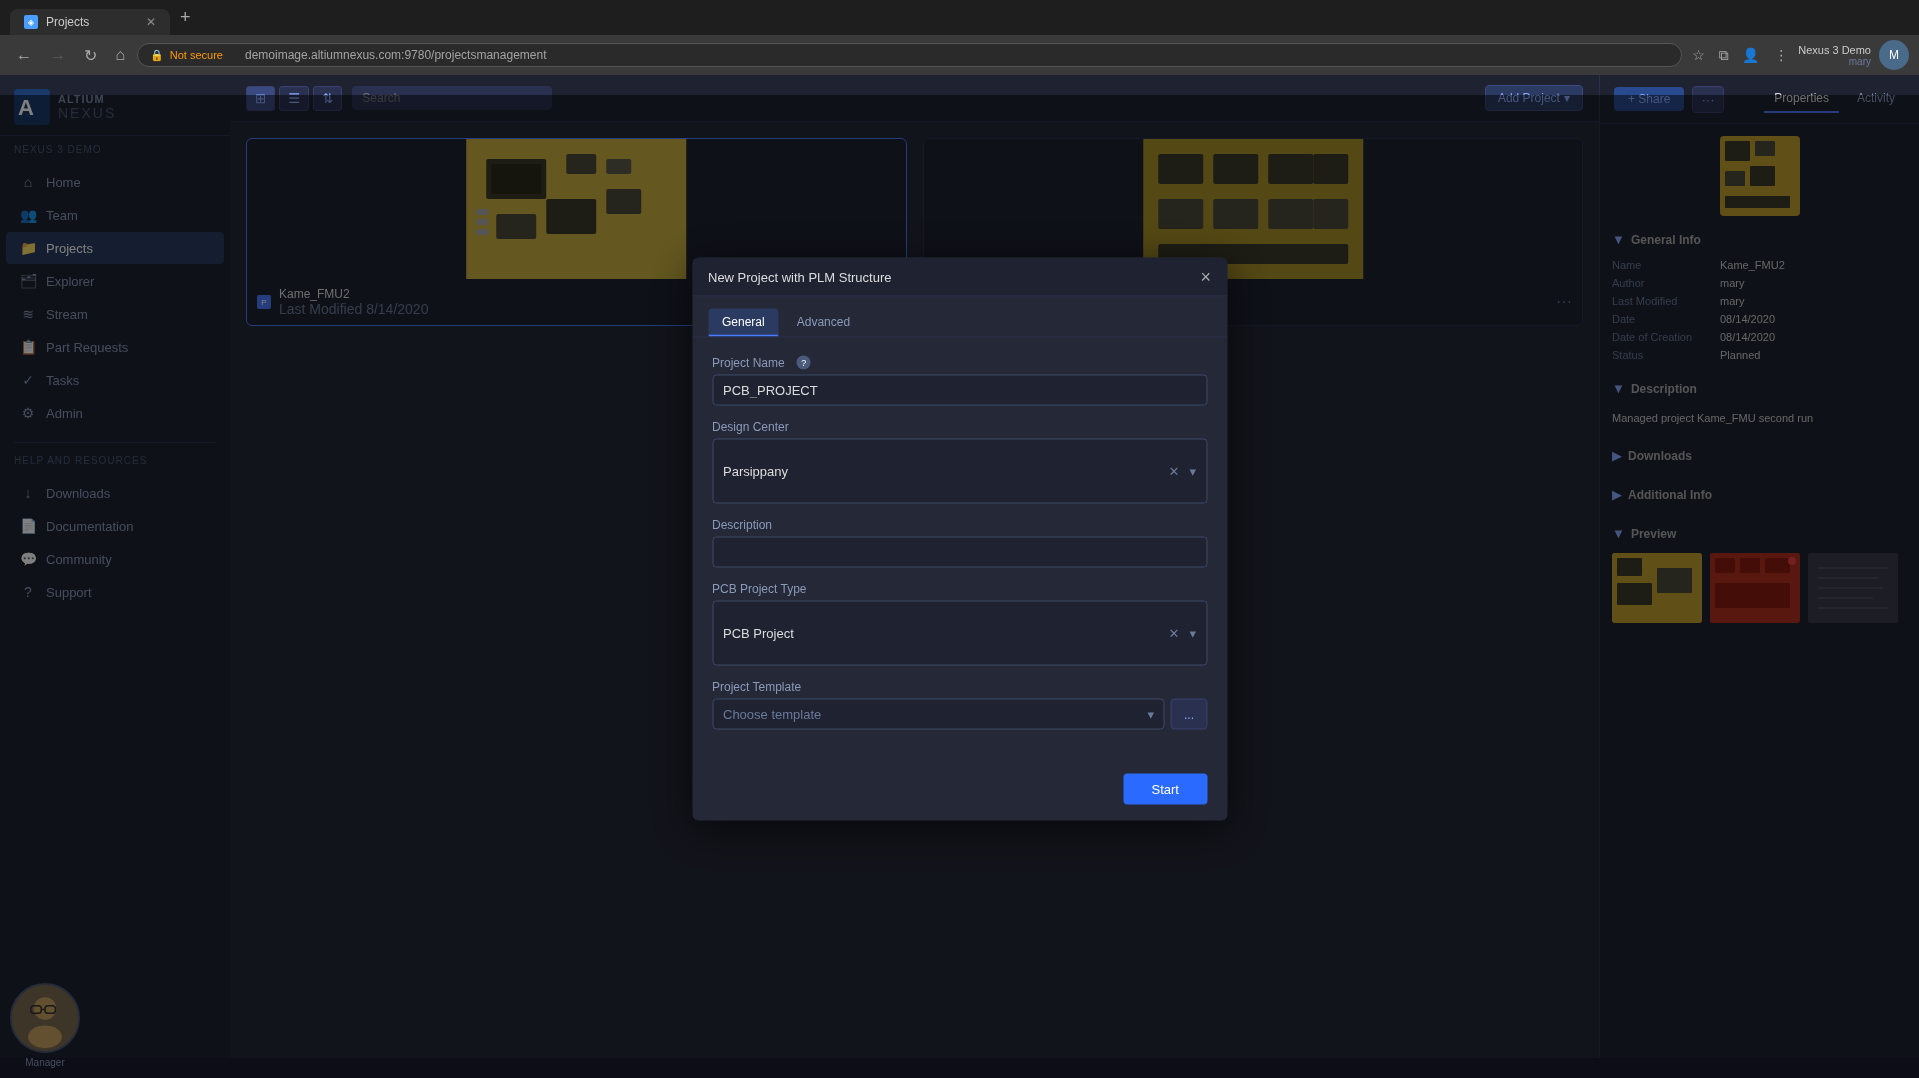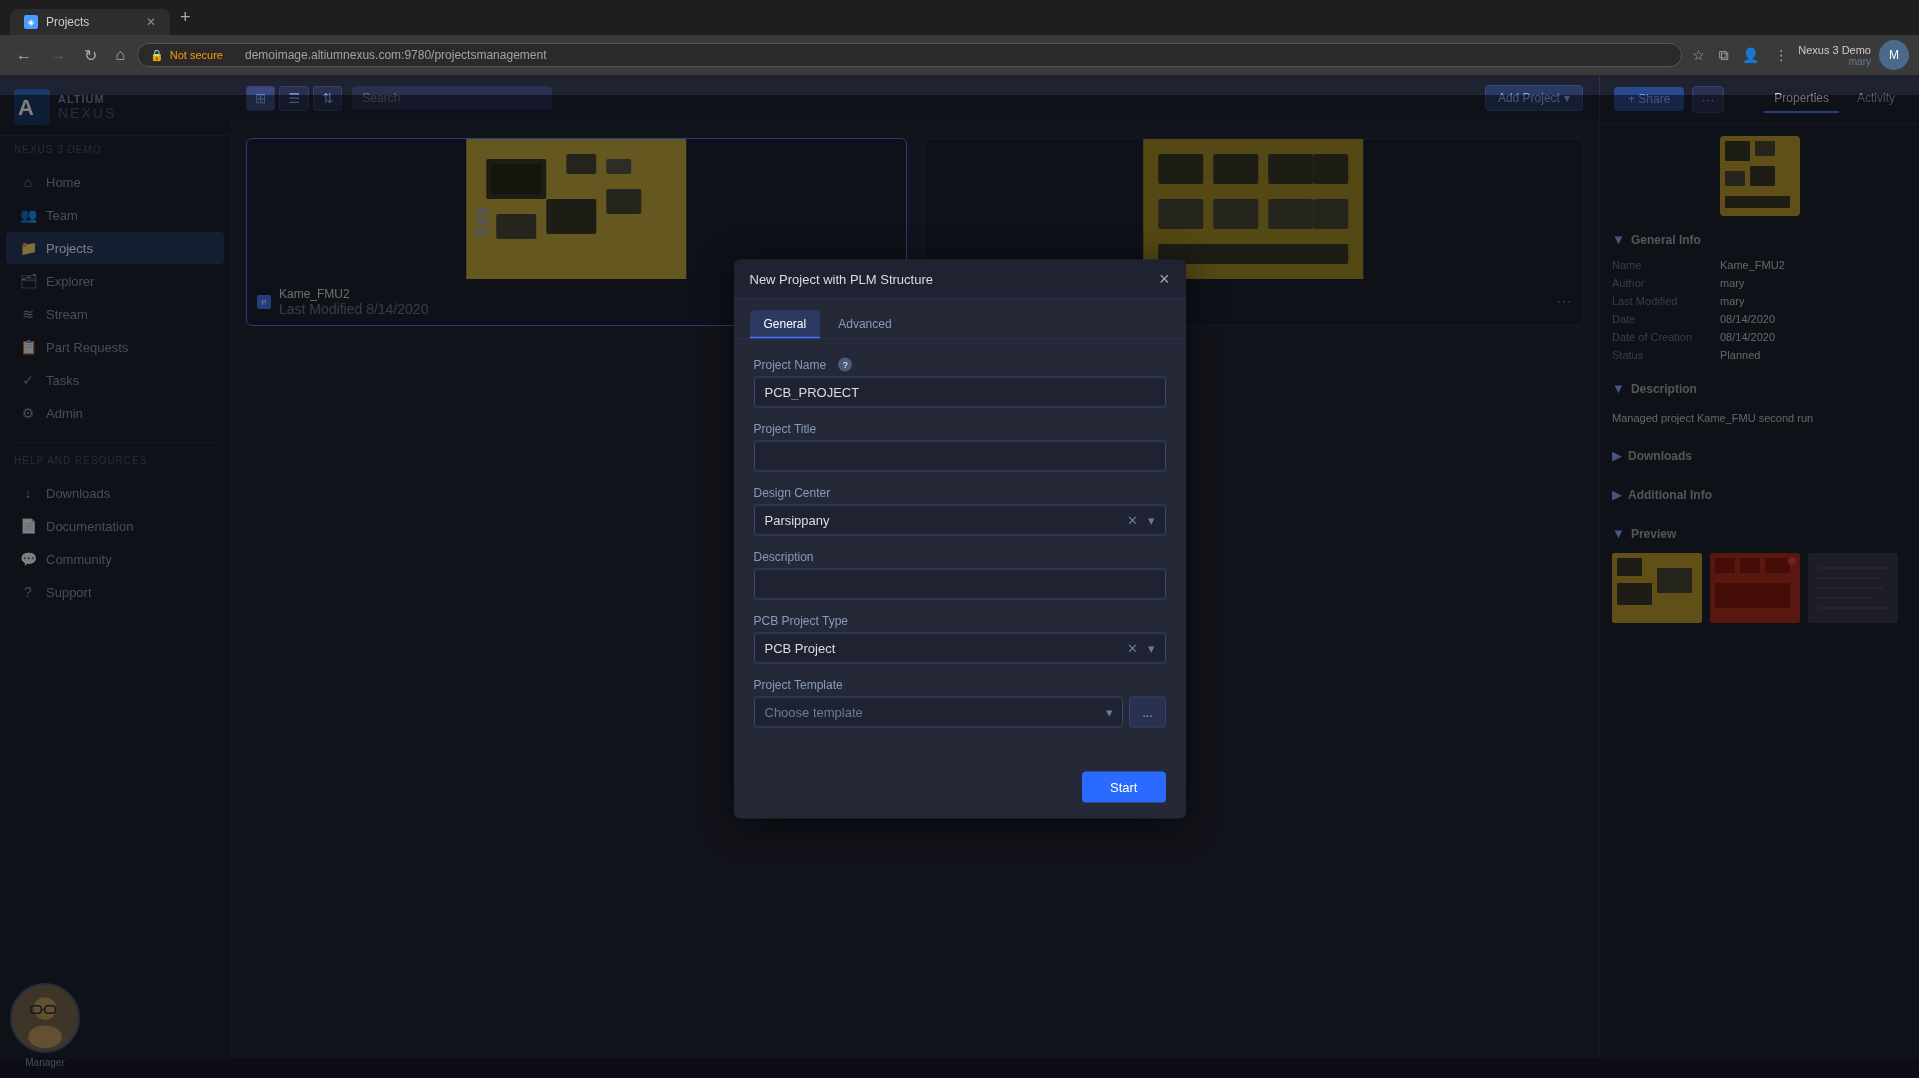--- a/index.html
+++ b/index.html
@@ -65,33 +65,33 @@
     .preview-img { width: 80px; height: 60px; border-radius: 3px; overflow: hidden; position: relative; }
     .preview-img-1 { background: linear-gradient(135deg, #b8a030, #3a3a2a); }
     .preview-img-2 { background: linear-gradient(135deg, #c03020, #802010); }
     .preview-img-3 { background: #3a3a4a; }
     .preview-dot { position: absolute; top: 4px; right: 4px; width: 8px; height: 8px; background: #e84040; border-radius: 50%; }
 
     
     .overlay-backdrop { position: fixed; top: 95px; left: 0; right: 0; bottom: 0; background: rgba(0,0,0,0.5); z-index: 100; }
 
     
-    .modal { position: fixed; top: 50%; left: 50%; transform: translate(-50%, -50%); z-index: 200; background: #252836; border-radius: 6px; width: 452px; box-shadow: 0 8px 40px rgba(0,0,0,0.6); overflow: hidden; }
+    .modal { position: fixed; top: 50%; left: 50%; transform: translate(-50%, -50%); z-index: 200; background: #252836; border-radius: 6px; width: 535px; box-shadow: 0 8px 40px rgba(0,0,0,0.6); overflow: hidden; }
     .modal-header { background: #1e2231; padding: 10px 16px; display: flex; align-items: center; justify-content: space-between; border-bottom: 1px solid #2a3050; }
     .modal-title { font-size: 13px; color: #ddd; }
     .modal-close { background: none; border: none; color: #aaa; cursor: pointer; font-size: 18px; line-height: 1; }
     .modal-tabs { display: flex; padding: 12px 16px 0; border-bottom: 1px solid #2a3050; gap: 4px; }
     .modal-tab { padding: 6px 14px; border-radius: 4px 4px 0 0; font-size: 12px; cursor: pointer; color: #8a9abb; background: transparent; border: none; border-bottom: 2px solid transparent; }
     .modal-tab.active { background: #2a3a60; color: #fff; border-bottom-color: #4a7aff; text-align: center; }
     .modal-body { padding: 18px 20px; }
     .form-group { margin-bottom: 14px; }
     .form-label { font-size: 12px; color: #8a9abb; margin-bottom: 5px; display: flex; align-items: center; gap: 12px; }
     .form-label .help-icon { width: 14px; height: 14px; background: #4a5a7a; border-radius: 50%; display: inline-flex; align-items: center; justify-content: center; font-size: 9px; color: #fff; cursor: pointer; }
     .form-input { width: 100%; background: #1e2231; border: 1px solid #3a4a6a; border-radius: 4px; padding: 7px 10px; color: #ddd; font-size: 13px; }
-    .form-select { flex: 1; background: #1e2231; border: 1px solid #3a4a6a; border-radius: 4px; padding: 7px 10px; color: #ddd; font-size: 13px; display: flex; align-items: center; justify-content: space-between; }
+    .form-select { flex: 1; background: #1e2231; border: 1px solid #3a4a6a; border-radius: 4px; padding: 24px 10px; color: #ddd; font-size: 13px; display: flex; align-items: center; justify-content: space-between; }
     .form-select .clear-btn { color: #6a7a9a; cursor: pointer; margin-right: 4px; }
     .form-select .arrow-btn { color: #6a7a9a; cursor: pointer; }
     .template-row { display: flex; gap: 6px; }
     .template-select { flex: 1; background: #1e2231; border: 1px solid #3a4a6a; border-radius: 4px; padding: 7px 10px; color: #6a7a9a; font-size: 13px; display: flex; align-items: center; justify-content: space-between; }
     .template-browse { background: #2a3050; border: 1px solid #3a4070; border-radius: 4px; padding: 7px 12px; color: #8aabff; font-size: 12px; cursor: pointer; white-space: nowrap; }
     .modal-footer { padding: 12px 20px 16px; display: flex; justify-content: flex-end; }
     .start-btn { background: #2a6aff; border: none; color: #fff; padding: 8px 28px; border-radius: 4px; font-size: 13px; cursor: pointer; }
 
     
     .avatar-widget { position: fixed; bottom: 10px; left: 10px; z-index: 50; }
@@ -410,26 +410,20 @@
   <div class="modal-body">
 
     <div class="form-group">
       <div class="form-label">
         <span>Project Name</span>
         <span class="help-icon">?</span>
       </div>
       <input type="text" class="form-input" value="PCB_PROJECT" style="">
     </div>
 
-    <div class="form-group">
-      <div class="form-label">
-        <span>Project Title</span>
-      </div>
-      <input type="text" class="form-input" style="">
-    </div>
 
     <div class="form-group">
       <div class="form-label">
         <span>Design Center</span>
       </div>
       <div class="form-select">
         <span>Parsippany</span>
         <span style="display:flex;gap:6px;">
           <span class="clear-btn">✕</span>
           <span class="arrow-btn">▾</span>

